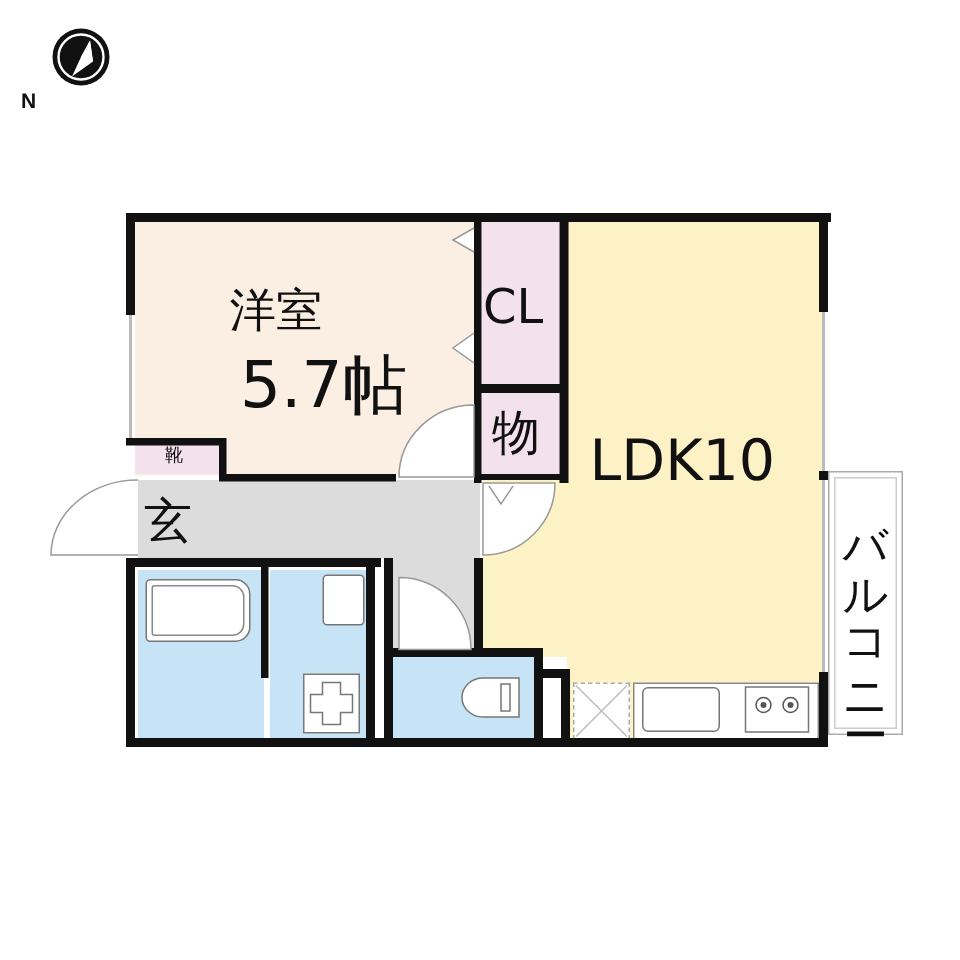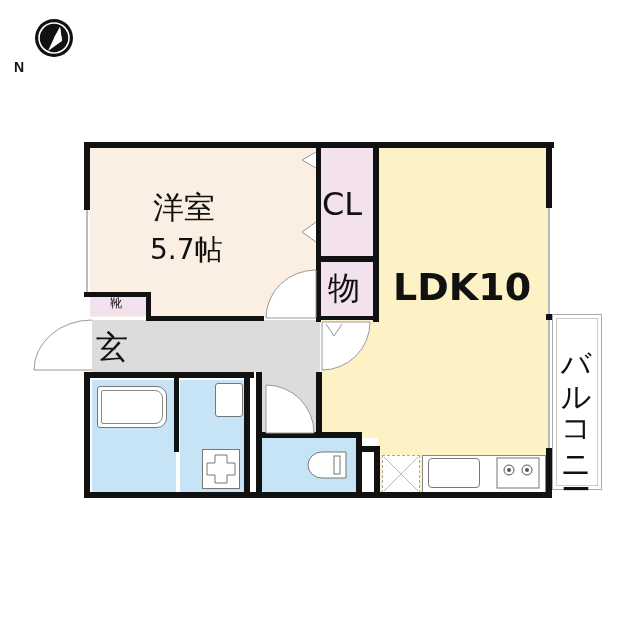--- a/index.html
+++ b/index.html
@@ -108,18 +108,18 @@
 <div class="abs" style="left:428px;top:458px;width:52px;height:30px;border:1px solid #777;border-radius:4px;background:#fff;box-sizing:border-box;"></div>
 <svg width="42" height="32" style="left:497px;top:458px;">
   <rect x="0" y="0" width="42" height="30" fill="#fff" stroke="#777"></rect>
   <circle cx="12" cy="12" r="5" fill="none" stroke="#555"></circle>
     <circle cx="30" cy="12" r="5" fill="none" stroke="#555"></circle>
   <circle cx="12" cy="12" r="2" fill="#555"></circle>
     <circle cx="30" cy="12" r="2" fill="#555"></circle>
 </svg>
 
 <div class="label" style="left:153px;top:192px;font-size:31px;">洋室</div>
-<div class="label" style="left:150px;top:236px;font-size:28px;">5.7帖</div>
+<div class="label" style="left:160px;top:236px;font-size:43px;">5.7帖</div>
 <div class="label" style="left:322px;top:188px;font-size:32px;">CL</div>
 <div class="label" style="left:328px;top:272px;font-size:32px;">物</div>
-<div class="label" style="left:393px;top:268px;font-size:38px;font-weight:bold;">LDK10</div>
+<div class="label" style="left:393px;top:288px;font-size:38px;">LDK10</div>
 <div class="label" style="left:110px;top:297px;font-size:12px;">靴</div>
 <div class="label" style="left:96px;top:331px;font-size:32px;">玄</div>
 
 </body></html>

